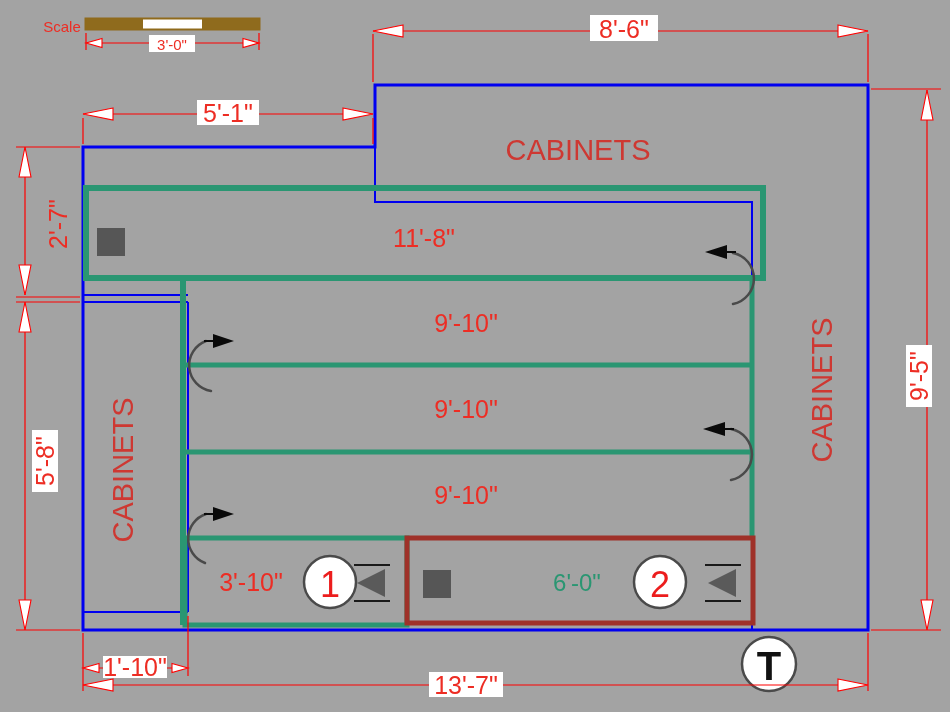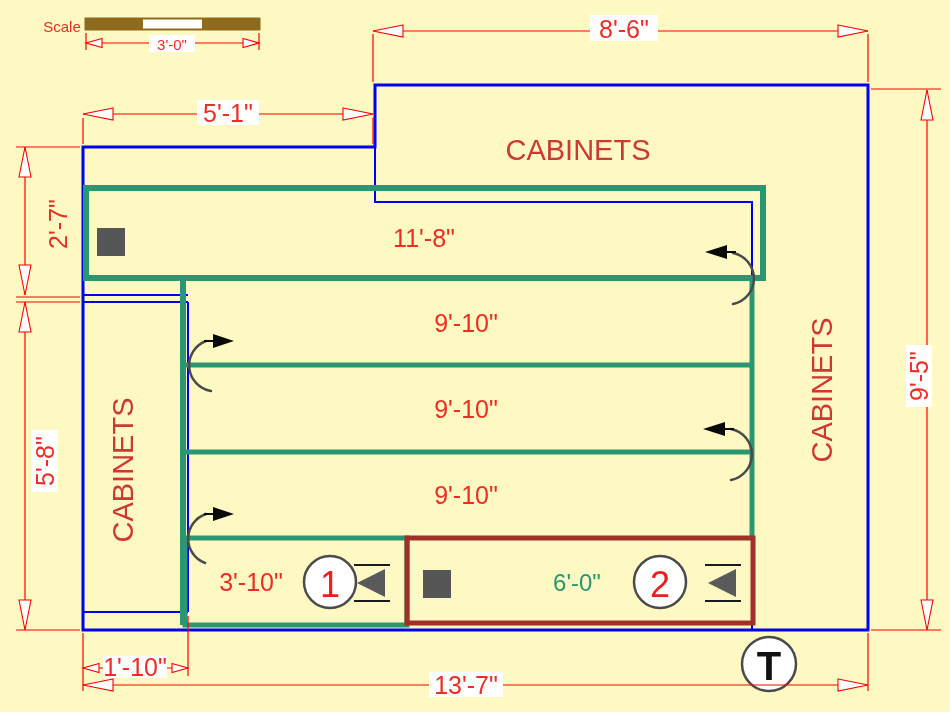--- a/index.html
+++ b/index.html
@@ -1,16 +1,16 @@
 <!DOCTYPE html>
 <html><head>
 <meta charset="utf-8">
 <style>
   html,body{margin:0;padding:0;background:#ffffff;}
-  .stage{position:relative;width:950px;height:712px;background:#fef9c3;overflow:hidden;}
+  .stage{position:relative;width:950px;height:712px;background:#a3a3a3;overflow:hidden;}
   svg{display:block;}
   text{font-family:"Liberation Sans","DejaVu Sans",sans-serif;}
   .wall{stroke:#0000f0;fill:none;}
   .wall-outer{stroke-width:3;}
   .wall-inner{stroke-width:2;}
   .run{stroke:#2a9672;fill:none;}
   .runbox2{stroke:#9f3129;fill:none;}
   .dimline{stroke:#ff0000;stroke-width:1.2;fill:none;}
   .dimarrow{fill:#ffffff;stroke:#ff0000;stroke-width:1.1;}
   .dimtxt{fill:#ed2d24;font-size:25px;}

